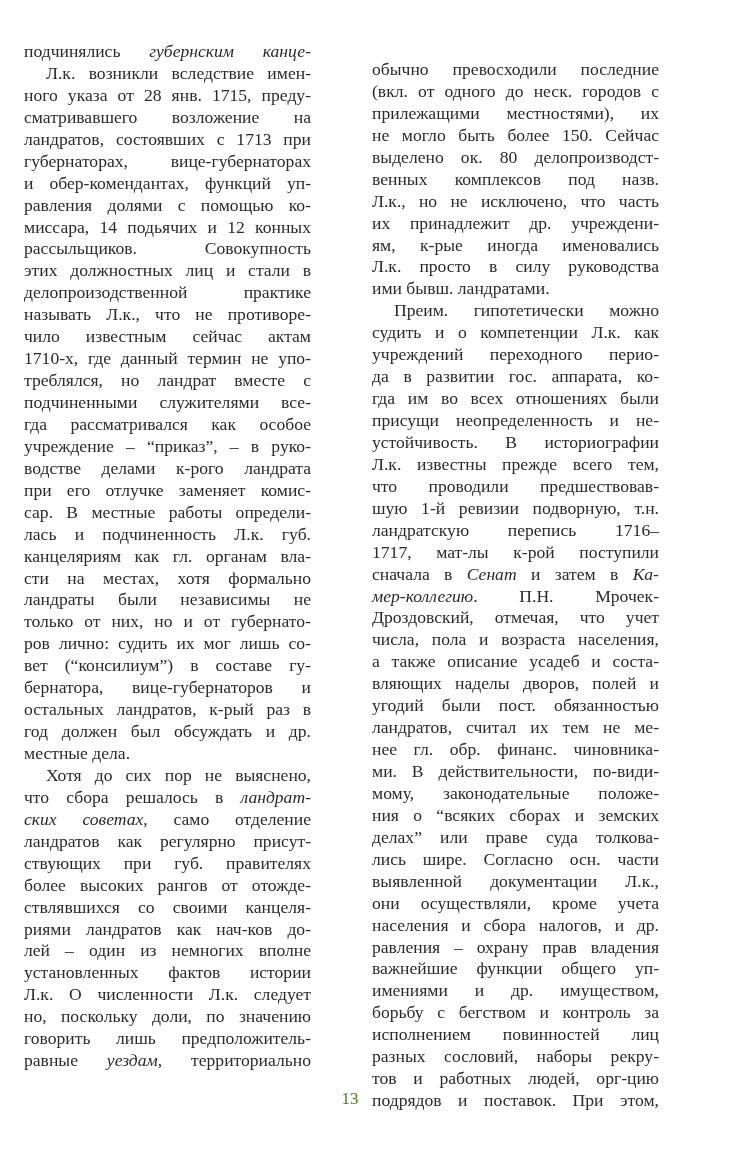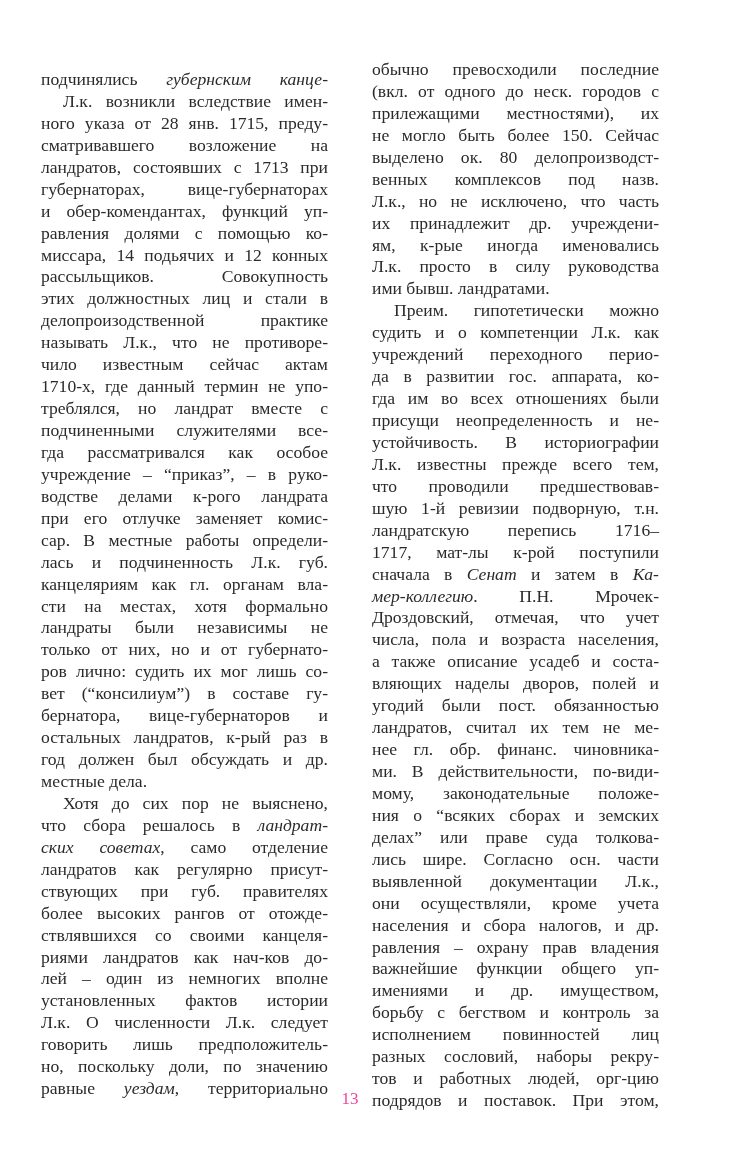--- a/index.html
+++ b/index.html
@@ -7,32 +7,32 @@
   .page {
     position: absolute; left: 0; top: 0; width: 729px; height: 1170px;
     background: #ffffff;
     font-family: "Liberation Serif", "DejaVu Serif", serif;
     color: #2a2a2a;
   }
   .col {
     position: absolute; top: 41px; width: 287px;
     font-size: 17.6px; line-height: 21.95px;
   }
-  .col-left { left: 41px; margin-top: 28px; }
+  .col-left { left: 24px; }
   .col-right { left: 372px; margin-top: 18px; }
   .line {
     display: block; height: 21.95px; white-space: nowrap;
     text-align: justify; text-align-last: justify;
   }
   .line.last { text-align-last: left; }
   .line.indent { padding-left: 22px; }
   .it { font-style: italic; }
   .page-number {
     position: absolute; left: 335px; top: 1089px; width: 30px;
-    text-align: center; font-size: 17px; color: #ec4899;
+    text-align: center; font-size: 17px; color: #4d7c0f;
   }
 </style>
 </head>
 <body>
 
 <div class="page">
   <div class="col col-left">
       <span class="line"><span>подчинялись </span><span class="it">губернским канце-</span></span>
       <span class="line indent"><span>Л.к. возникли вследствие имен-</span></span>
       <span class="line"><span>ного указа от 28 янв. 1715, преду-</span></span>
@@ -70,22 +70,22 @@
       <span class="line"><span>что сбора решалось в </span><span class="it">ландрат-</span></span>
       <span class="line"><span class="it">ских советах</span><span>, само отделение</span></span>
       <span class="line"><span>ландратов как регулярно присут-</span></span>
       <span class="line"><span>ствующих при губ. правителях</span></span>
       <span class="line"><span>более высоких рангов от отожде-</span></span>
       <span class="line"><span>ствлявшихся со своими канцеля-</span></span>
       <span class="line"><span>риями ландратов как нач-ков до-</span></span>
       <span class="line"><span>лей – один из немногих вполне</span></span>
       <span class="line"><span>установленных фактов истории</span></span>
       <span class="line"><span>Л.к. О численности Л.к. следует</span></span>
+      <span class="line"><span>но, поскольку доли, по значению</span></span>
       <span class="line"><span>говорить лишь предположитель-</span></span>
-      <span class="line"><span>но, поскольку доли, по значению</span></span>
       <span class="line"><span>равные </span><span class="it">уездам</span><span>, территориально</span></span>
     </div>
   <div class="col col-right">
       <span class="line"><span>обычно превосходили последние</span></span>
       <span class="line"><span>(вкл. от одного до неск. городов с</span></span>
       <span class="line"><span>прилежащими местностями), их</span></span>
       <span class="line"><span>не могло быть более 150. Сейчас</span></span>
       <span class="line"><span>выделено ок. 80 делопроизводст-</span></span>
       <span class="line"><span>венных комплексов под назв.</span></span>
       <span class="line"><span>Л.к., но не исключено, что часть</span></span>

